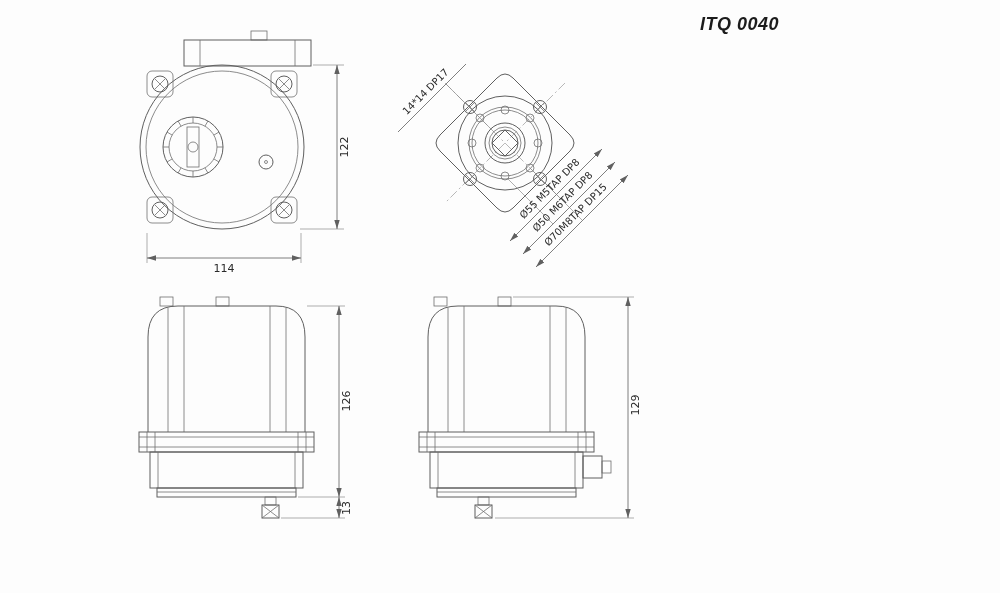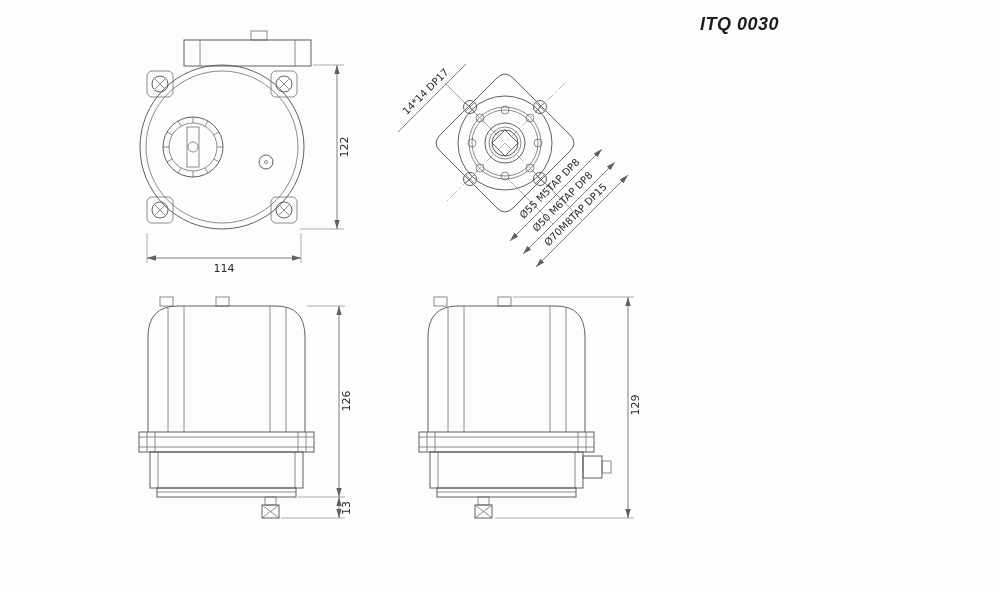--- a/index.html
+++ b/index.html
@@ -18,21 +18,21 @@
   .dim{stroke:#707070;stroke-width:0.9;fill:none;}
   .ext{stroke:#8a8a8a;stroke-width:0.7;fill:none;}
   .cl{stroke:#9a9a9a;stroke-width:0.7;fill:none;stroke-dasharray:9 3 2 3;}
   text{font-family:"DejaVu Sans", sans-serif;fill:#2a2a2a;}
   .dim-t{font-size:11px;}
   .lbl-t{font-size:10px;}
 </style>
 </head>
 <body>
 
-<div class="title">ITQ 0030</div>
+<div class="title">ITQ 0040</div>
 
 <svg width="1000" height="593" viewBox="0 0 1000 593">
   <defs>
     <marker id="ae" markerWidth="10" markerHeight="8" refX="10" refY="4" orient="auto">
       <path d="M0,1 L10,4 L0,7 Z" fill="#606060"></path>
     </marker>
     <marker id="as" markerWidth="10" markerHeight="8" refX="0" refY="4" orient="auto">
       <path d="M10,1 L0,4 L10,7 Z" fill="#606060"></path>
     </marker>
   </defs>

